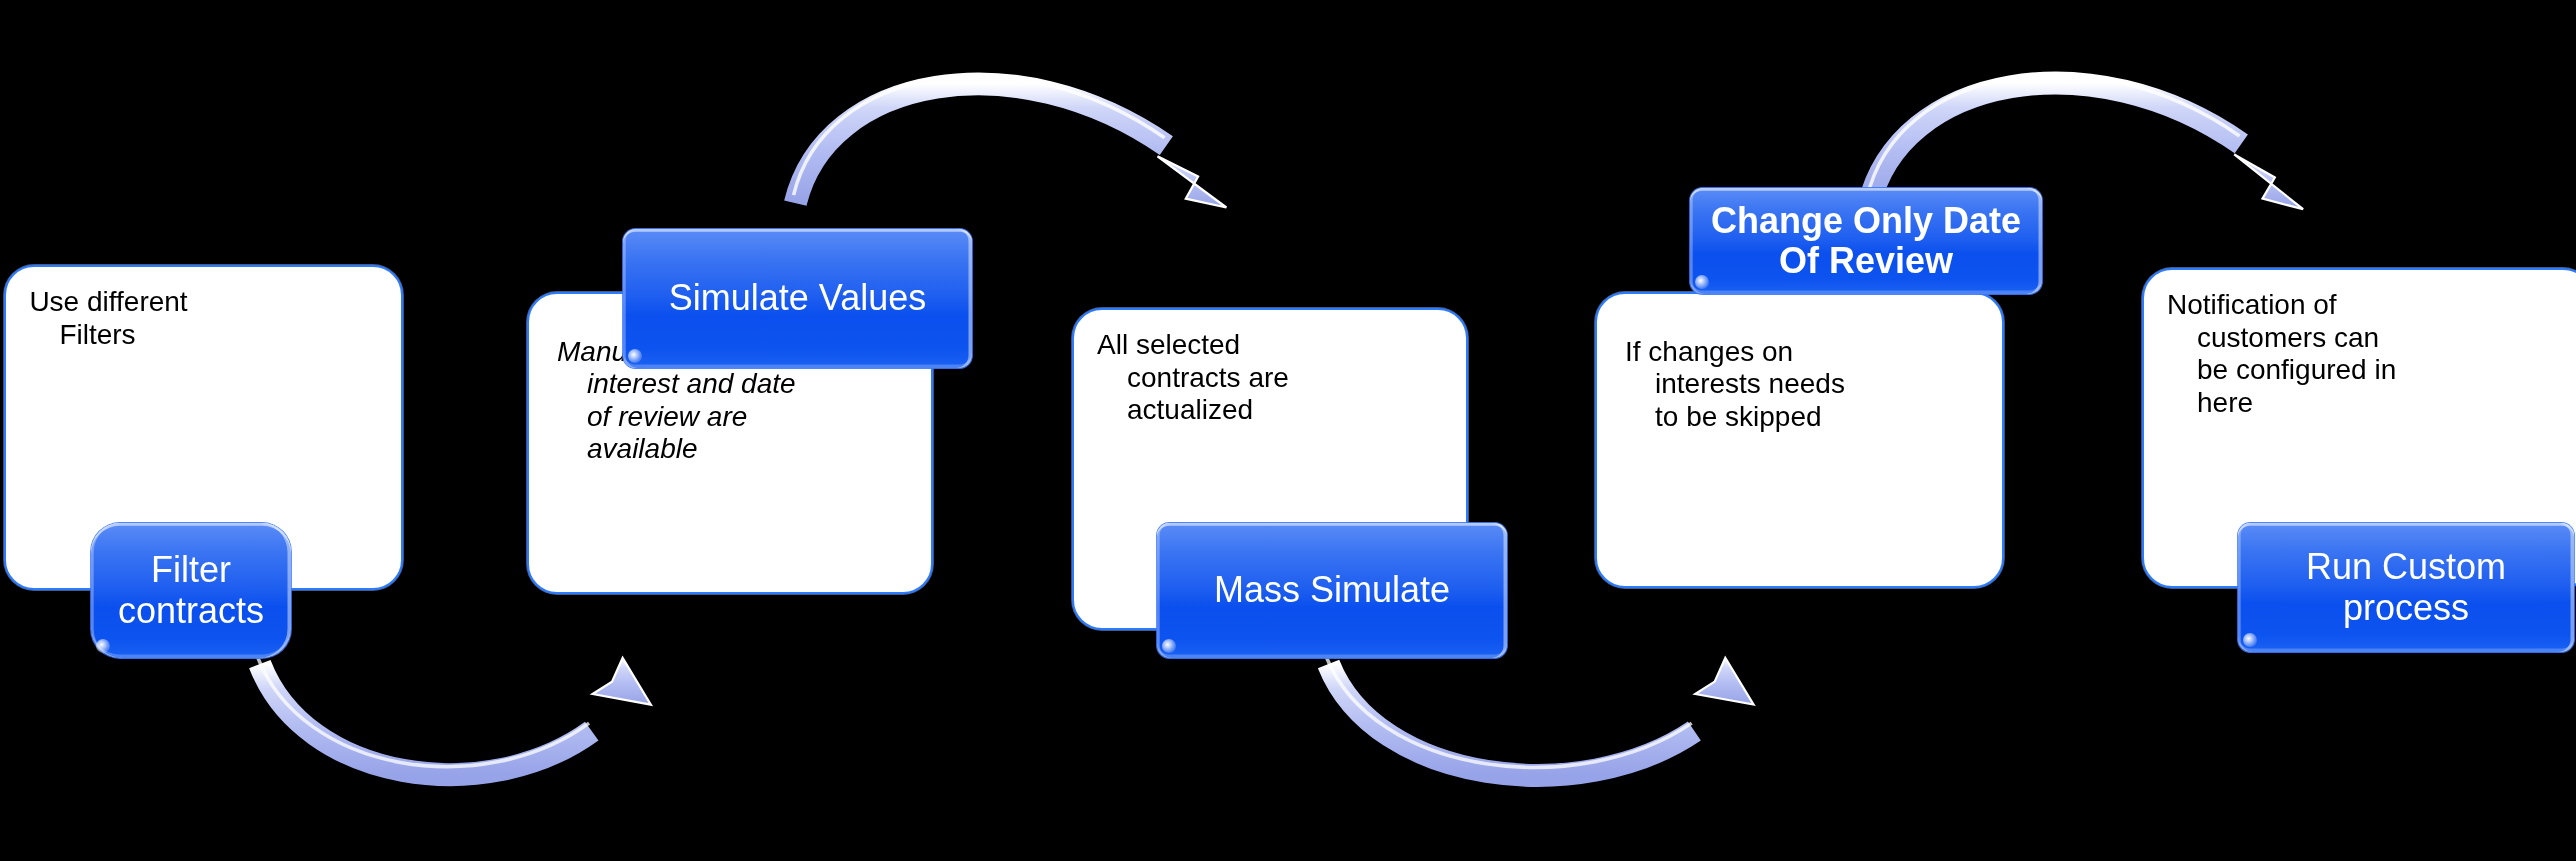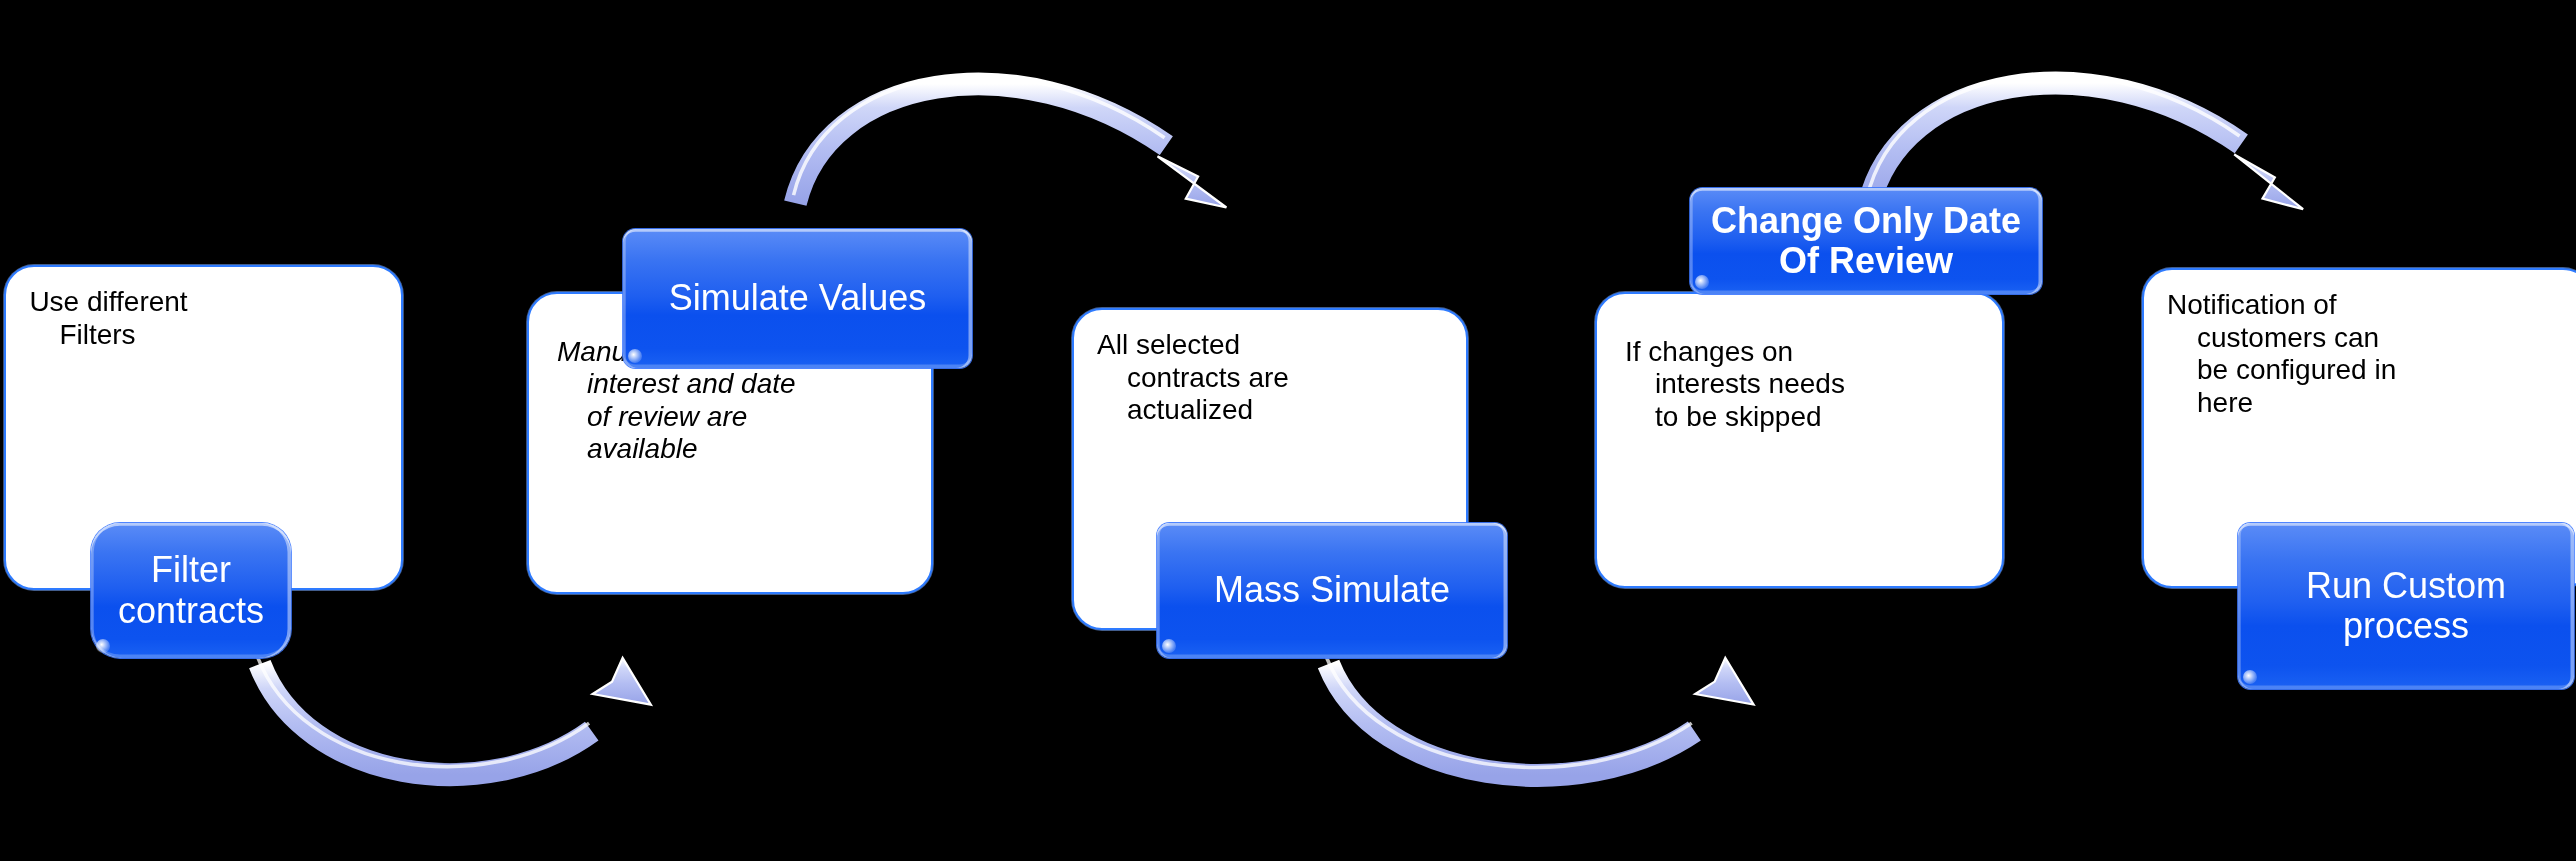--- a/index.html
+++ b/index.html
@@ -111,21 +111,21 @@
 
   <div class="badge" style="left:91px;top:523px;width:200px;height:135px;border-radius:29px;">Filter contracts</div>
 
   <div class="badge" style="left:623px;top:200px;width:349px;height:139px;margin-top:29px;">Simulate Values</div>
 
   <div class="badge" style="left:1157px;top:523px;width:350px;height:135px;">Mass Simulate</div>
 
   <div class="badge" style="left:1690px;top:188px;width:352px;height:106px;font-weight:bold;">Change Only Date
 Of Review</div>
 
-  <div class="badge" style="left:2238px;top:523px;width:336px;height:166px;">Run Custom
+  <div class="badge" style="left:2238px;top:523px;width:336px;height:129px;">Run Custom
 process</div>
 
   <svg class="arrow" style="left:221px;top:618px;" width="459" height="243" viewBox="0 0 520 275">
     <defs>
       <linearGradient id="ag1" x1="0" y1="0" x2="0" y2="1">
         <stop offset="0%" stop-color="#ffffff"></stop>
         <stop offset="22%" stop-color="#cfd6f8"></stop>
         <stop offset="55%" stop-color="#b3bdf2"></stop>
         <stop offset="100%" stop-color="#97a3e8"></stop>
       </linearGradient>

